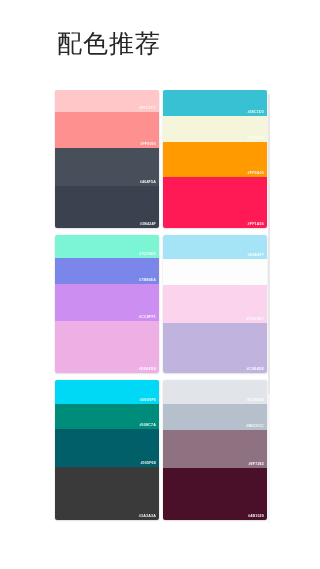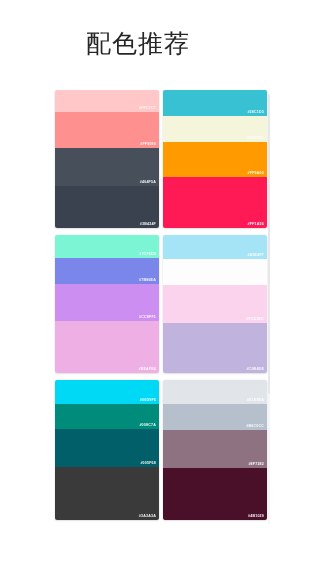--- a/index.html
+++ b/index.html
@@ -30,21 +30,20 @@
     height: 90px;
   }
 
   .page-title {
     font-size: 25px;
     line-height: 1.25;
     color: #262626;
     font-weight: 400;
     letter-spacing: 1px;
     font-family: Liberation Sans, sans-serif;
-    margin-left: 29px;
   }
 
   
   .palette-scroll {
     position: absolute;
     left: 0;
     top: 90px;
     width: 320px;
     height: 440px;
     overflow: hidden;

